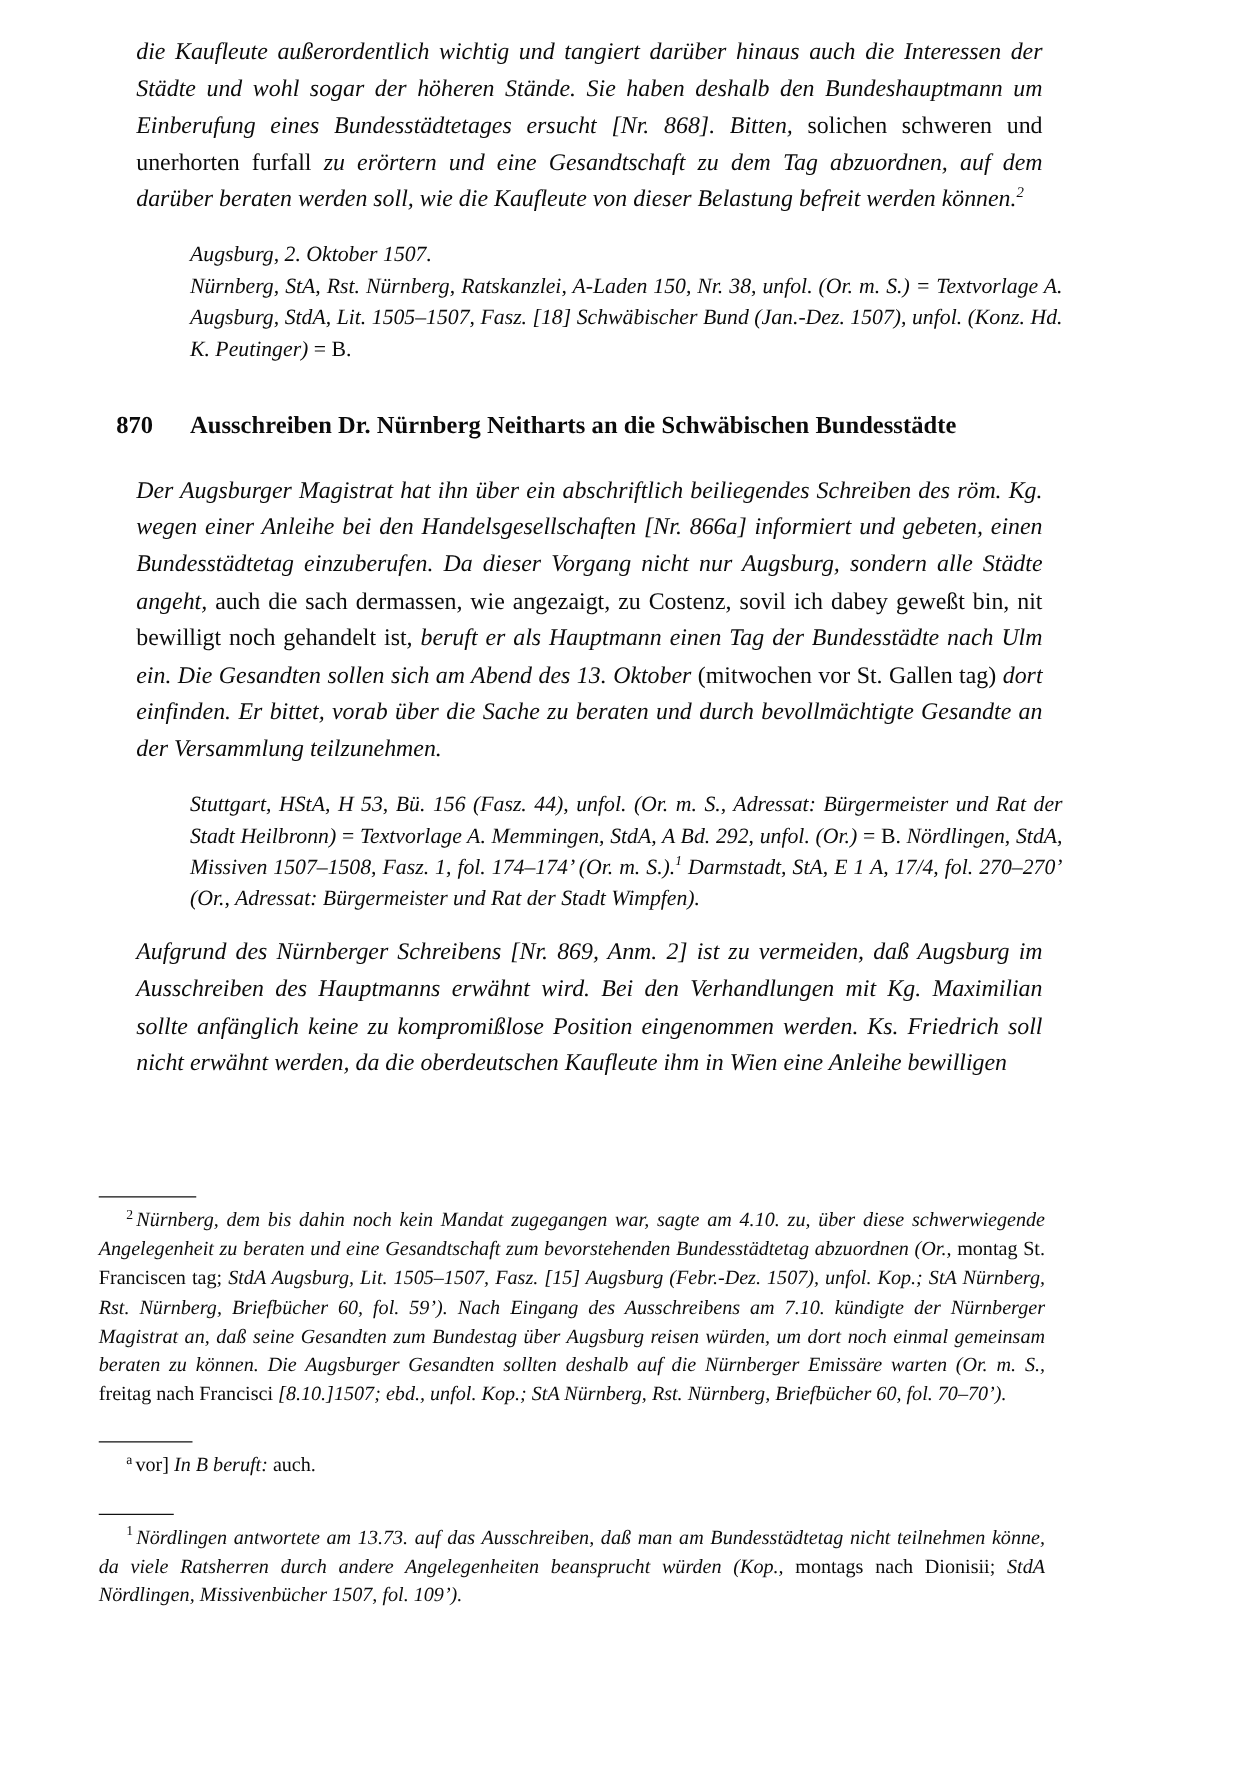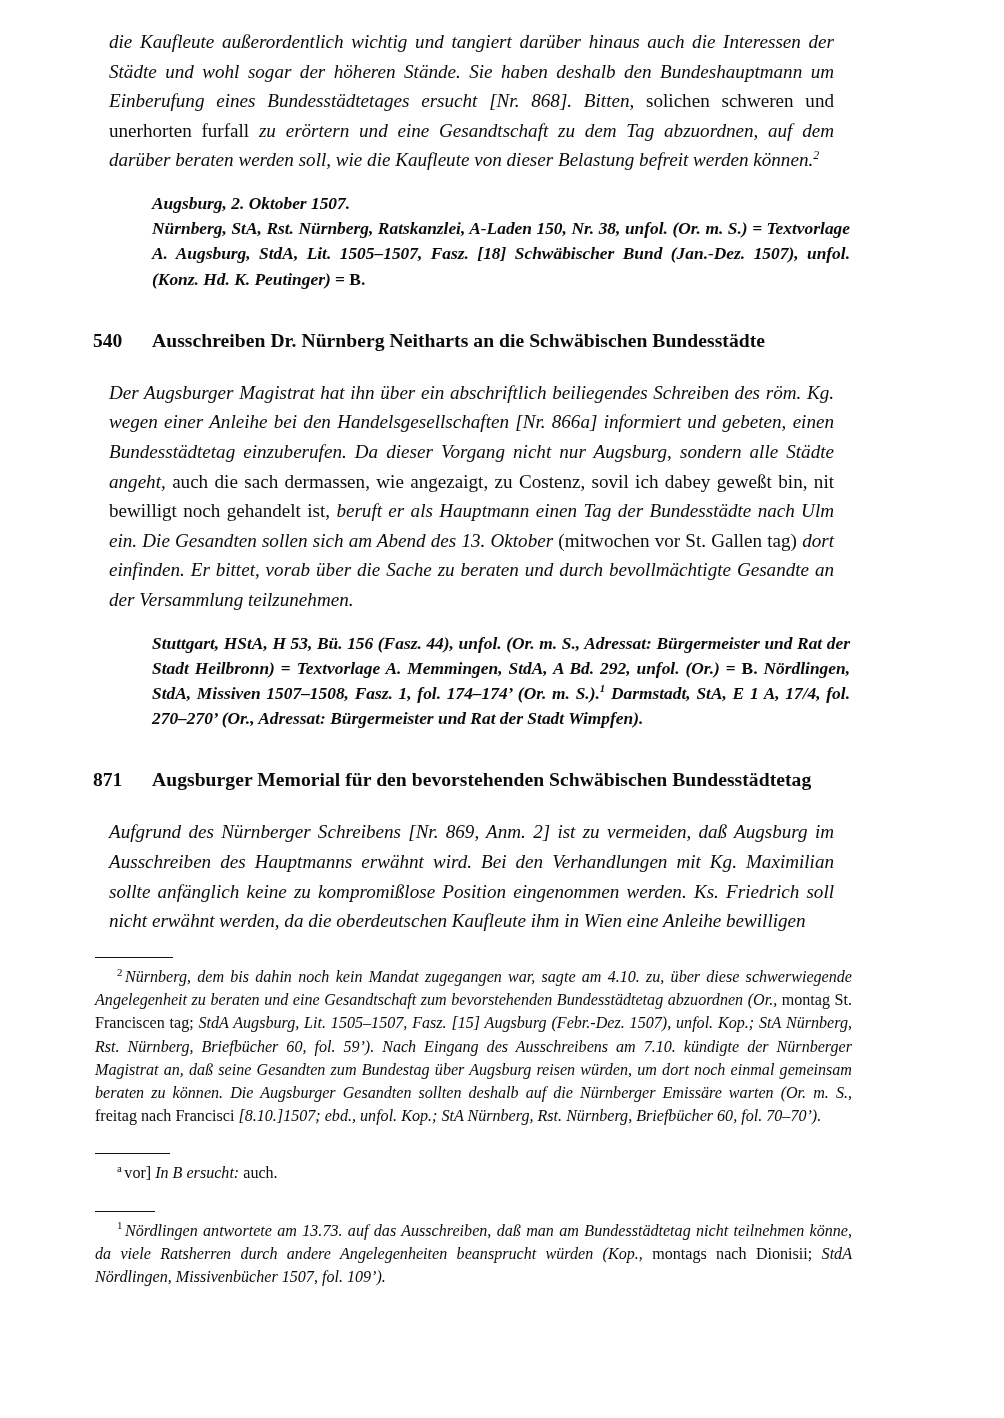--- a/index.html
+++ b/index.html
@@ -83,21 +83,20 @@
 
   
   .cite-block {
     margin-left: 59px;
     width: 698px;
     font-size: 17.4px;
     line-height: 25.2px;
     font-style: italic;
     text-align: justify;
     text-justify: inter-word;
-    font-weight: bold;
   }
   .cite-block .rm { font-style: normal; }
   .cite-line {
     display: block;
   }
   .cite-gap {
     margin-top: 14px;
   }
 
   
@@ -116,21 +115,21 @@
   .heading-text {
     flex: 1 1 auto;
     letter-spacing: 0.05px;
   }
   .heading-gap-top { margin-top: 36px; }
   .heading-gap-bottom { margin-bottom: 24px; }
 
   
   .footnotes {
     position: absolute;
-    left: 95px;
+    left: 79px;
     top: 957px;
     width: 757px;
   }
   .fn-rule {
     border: 0;
     border-top: 1.3px solid #111111;
     margin: 0 0 7px 0;
     height: 0;
   }
   .fn-rule-wide { width: 78px; }
@@ -167,52 +166,48 @@
     <p class="body-par par-gap-top">
       <span class="it">die Kaufleute außerordentlich wichtig und tangiert darüber hinaus auch die Interessen der Städte und wohl sogar der höheren Stände. Sie haben deshalb den Bundeshauptmann um Einberufung eines Bundesstädtetages ersucht [Nr. 868]. Bitten,</span><span class="rm"> solichen schweren und unerhorten furfall </span><span class="it">zu erörtern und eine Gesandtschaft zu dem Tag abzuordnen, auf dem darüber beraten werden soll, wie die Kaufleute von dieser Belastung befreit werden können.</span><sup class="fn-it">2</sup>
     </p>
 
     <div class="cite-block cite-gap">
       <span class="cite-line">Augsburg, 2. Oktober 1507.</span>
       <span>Nürnberg, StA, Rst. Nürnberg, Ratskanzlei, A-Laden 150, Nr. 38, unfol. (Or. m. S.) = Textvorlage A. Augsburg, StdA, Lit. 1505–1507, Fasz. [18] Schwäbischer Bund (Jan.-Dez. 1507), unfol. (Konz. Hd. K. Peutinger)</span><span class="rm"> = B.</span>
     </div>
 
     <div class="heading heading-gap-top heading-gap-bottom">
-      <span class="heading-num">540</span>
+      <span class="heading-num">870</span>
       <span class="heading-text">Ausschreiben Dr. Nürnberg Neitharts an die Schwäbischen Bundesstädte</span>
     </div>
 
     <p class="body-par">
       <span class="it">Der Augsburger Magistrat hat ihn über ein abschriftlich beiliegendes Schreiben des röm. Kg. wegen einer Anleihe bei den Handelsgesellschaften [Nr. 866a] informiert und gebeten, einen Bundesstädtetag einzuberufen. Da dieser Vorgang nicht nur Augsburg, sondern alle Städte angeht,</span><span class="rm"> auch die sach dermassen, wie angezaigt, zu Costenz, sovil ich dabey geweßt bin, nit bewilligt noch gehandelt ist,</span><span class="it"> beruft er als Hauptmann einen Tag der Bundesstädte nach Ulm ein. Die Gesandten sollen sich am Abend des 13. Oktober</span><span class="rm"> (mitwochen vor St. Gallen tag)</span><span class="it"> dort einfinden. Er bittet, vorab über die Sache zu beraten und durch bevollmächtigte Gesandte an der Versammlung teilzunehmen.</span>
     </p>
 
     <div class="cite-block cite-gap">
       <span>Stuttgart, HStA, H 53, Bü. 156 (Fasz. 44), unfol. (Or. m. S., Adressat: Bürgermeister und Rat der Stadt Heilbronn)</span><span class="rm"> = </span><span>Textvorlage A. Memmingen, StdA, A Bd. 292, unfol. (Or.)</span><span class="rm"> = B.</span><span> Nördlingen, StdA, Missiven 1507–1508, Fasz. 1, fol. 174–174’ (Or. m. S.).</span><sup class="fn-it">1</sup><span> Darmstadt, StA, E 1 A, 17/4, fol. 270–270’ (Or., Adressat: Bürgermeister und Rat der Stadt Wimpfen).</span>
     </div>
 
-    <div class="heading heading-gap-top heading-gap-bottom">
-      <span class="heading-num">871</span>
-      <span class="heading-text">Augsburger Memorial für den bevorstehenden Schwäbischen Bundesstädtetag</span>
-    </div>
 
     <p class="body-par it">Aufgrund des Nürnberger Schreibens [Nr. 869, Anm. 2] ist zu vermeiden, daß Augsburg im Ausschreiben des Hauptmanns erwähnt wird. Bei den Verhandlungen mit Kg. Maximilian sollte anfänglich keine zu kompromißlose Position eingenommen werden. Ks. Friedrich soll nicht erwähnt werden, da die oberdeutschen Kaufleute ihm in Wien eine Anleihe bewilligen</p>
 
   </div>
 
   <div class="footnotes">
 
     <hr class="fn-rule fn-rule-wide">
     <p class="fn-par">
       <span class="fn-marker">2</span><span class="it">Nürnberg, dem bis dahin noch kein Mandat zugegangen war, sagte am 4.10. zu, über diese schwerwiegende Angelegenheit zu beraten und eine Gesandtschaft zum bevorstehenden Bundesstädtetag abzuordnen (Or.,</span><span class="rm"> montag St. Franciscen tag;</span><span class="it"> StdA Augsburg, Lit. 1505–1507, Fasz. [15] Augsburg (Febr.-Dez. 1507), unfol. Kop.; StA Nürnberg, Rst. Nürnberg, Briefbücher 60, fol. 59’). Nach Eingang des Ausschreibens am 7.10. kündigte der Nürnberger Magistrat an, daß seine Gesandten zum Bundestag über Augsburg reisen würden, um dort noch einmal gemeinsam beraten zu können. Die Augsburger Gesandten sollten deshalb auf die Nürnberger Emissäre warten (Or. m. S.,</span><span class="rm"> freitag nach Francisci</span><span class="it"> [8.10.]1507; ebd., unfol. Kop.; StA Nürnberg, Rst. Nürnberg, Briefbücher 60, fol. 70–70’).</span>
     </p>
 
     <div class="fn-block-gap">
       <hr class="fn-rule fn-rule-mid">
       <p class="fn-par">
-        <span class="fn-marker">a</span><span class="rm">vor]</span><span class="it"> In B ersucht:</span><span class="rm"> auch.</span>
+        <span class="fn-marker">a</span><span class="rm">vor]</span><span class="it"> In B beruft:</span><span class="rm"> auch.</span>
       </p>
     </div>
 
     <div class="fn-block-gap">
       <hr class="fn-rule fn-rule-narrow">
       <p class="fn-par">
         <span class="fn-marker">1</span><span class="it">Nördlingen antwortete am 13.73. auf das Ausschreiben, daß man am Bundesstädtetag nicht teilnehmen könne, da viele Ratsherren durch andere Angelegenheiten beansprucht würden (Kop.,</span><span class="rm"> montags nach Dionisii;</span><span class="it"> StdA Nördlingen, Missivenbücher 1507, fol. 109’).</span>
       </p>
     </div>
 

